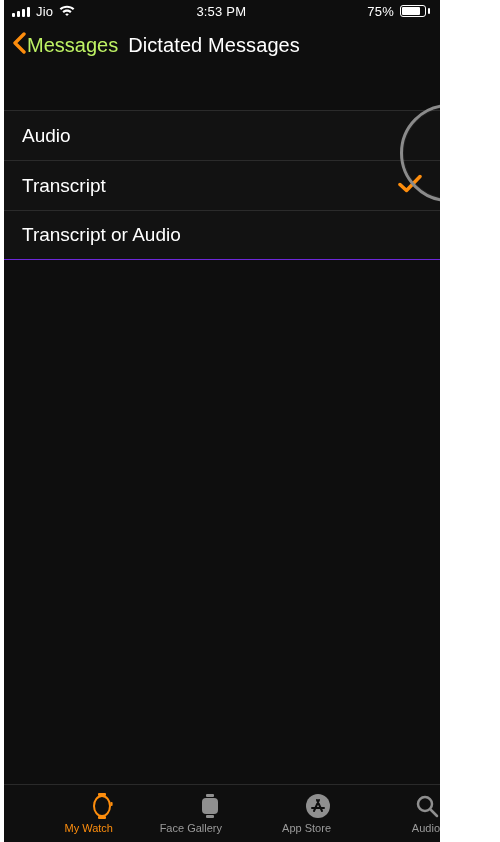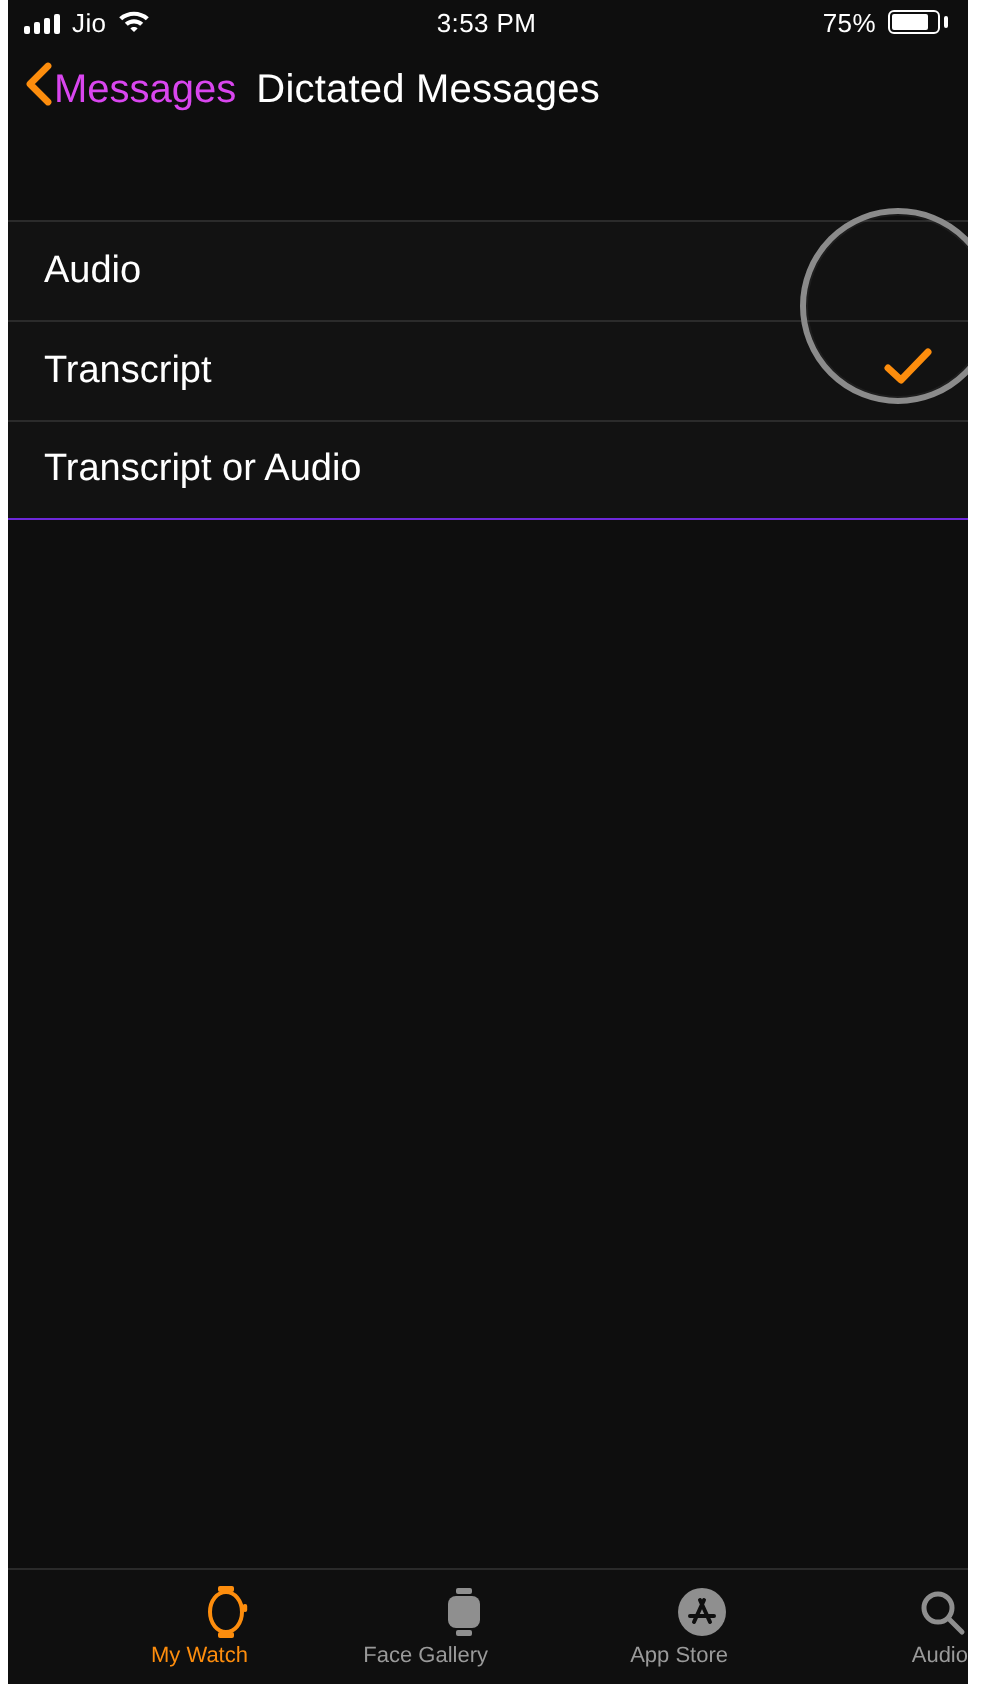--- a/index.html
+++ b/index.html
@@ -1,19 +1,19 @@
 <!DOCTYPE html>
 <html><head>
   <meta charset="utf-8">
   <style>
     * { margin: 0; padding: 0; box-sizing: border-box; font-family: -apple-system, "SF Pro Text", "Helvetica Neue", Arial, sans-serif; -webkit-font-smoothing: antialiased; }
     html, body { width: 500px; height: 842px; background: #ffffff; }
     .phone {
       position: relative;
-      width: 480px;
+      width: 436px;
       height: 842px;
       margin-left: 4px;
       background: #0e0e0e;
       overflow: hidden;
     }
     
     .statusbar {
       height: 22px;
       display: flex;
       align-items: center;
@@ -37,21 +37,21 @@
     .battery-fill { position:absolute; top:1px; left:1px; bottom:1px; background:#ffffff; border-radius:1px; }
     .battery-tip  { width:2px; height:6px; background:#ffffff; border-radius:1px; }
 
     
     .navbar { 
       height: 46px;
       display:flex; align-items:center;
       padding: 0 6px;
       color:#ffffff;
     }
-    .back { display:flex; align-items:center; gap:1px; color:#d946ef; font-size:20px; padding:4px 2px; }
+    .back { display:flex; align-items:center; gap:1px; color:#bef264; font-size:20px; padding:4px 2px; }
     .back .chev { display:block; }
     .title { margin-left:8px; font-size:20px; font-weight:400; color:#ffffff; letter-spacing:.1px; }
 
     
     .section-spacer { height: 42px; }
 
     
     .list { background:#121212; }
     .row {
       height: 50px;

